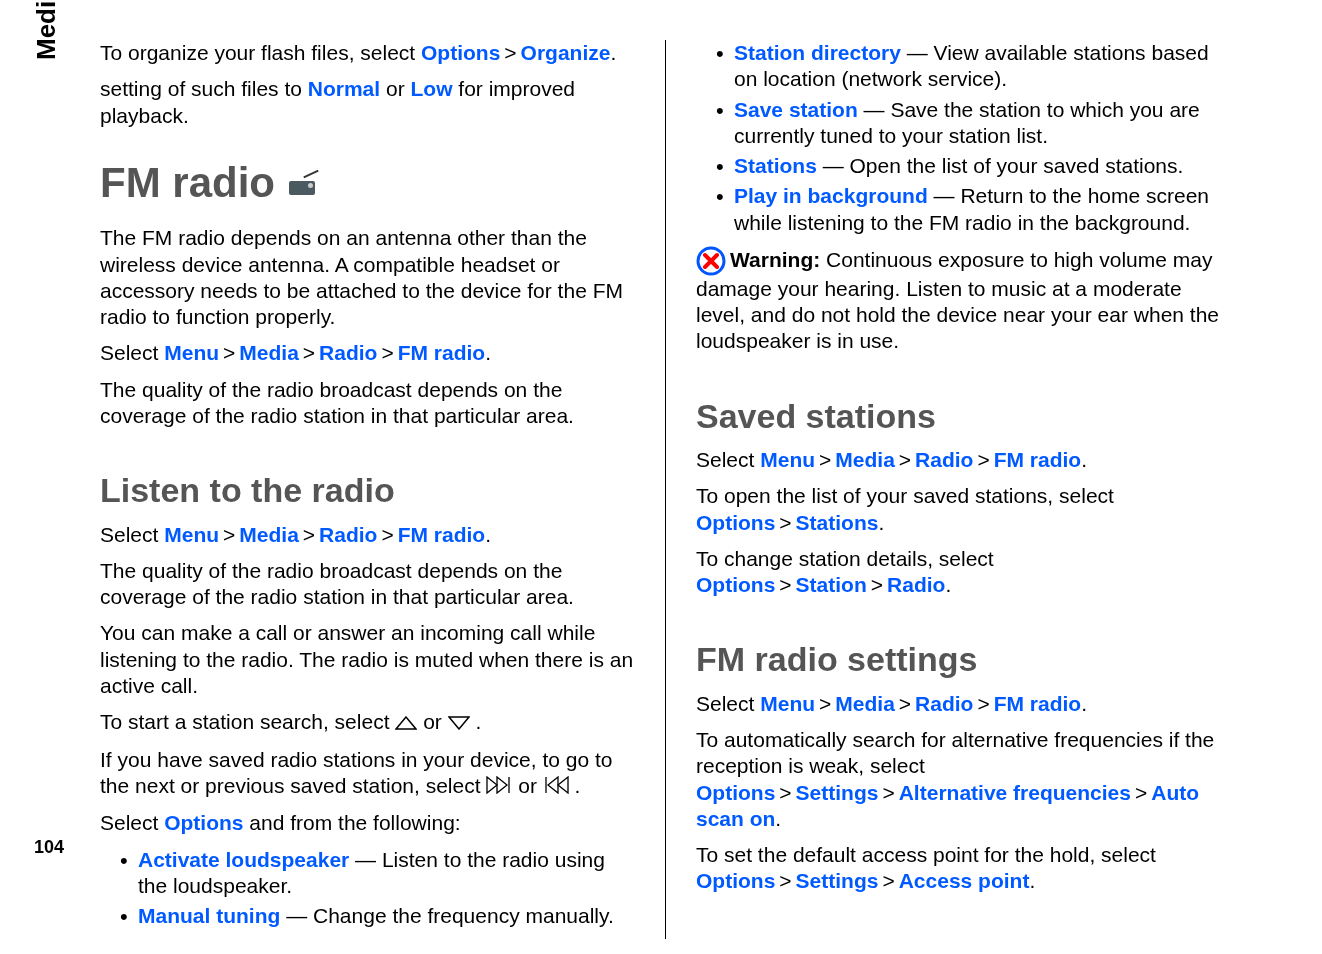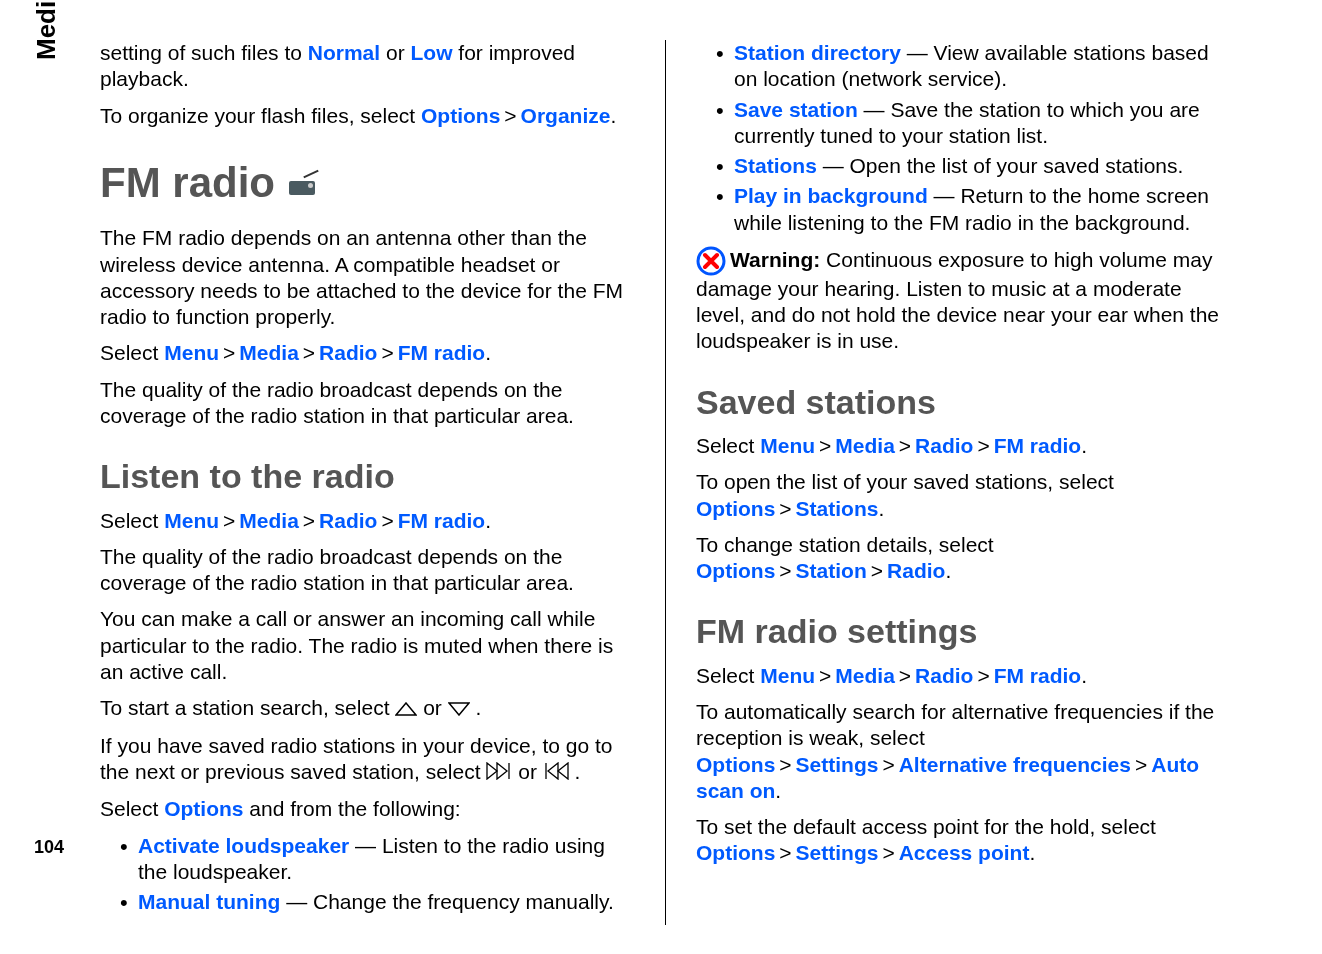--- a/index.html
+++ b/index.html
@@ -54,21 +54,21 @@
     font-weight: bold;
     margin: 28px 0 16px 0;
     display: flex;
     align-items: center;
     gap: 14px;
   }
   h2 {
     font-size: 34px;
     color: #555;
     font-weight: bold;
-    margin: 26px 0 10px 0;
+    margin: 40px 0 10px 0;
   }
   ul { list-style: none; padding-left: 20px; margin-bottom: 10px; }
   ul li { position: relative; padding-left: 18px; margin-bottom: 4px; }
   ul li::before {
     content: "•";
     position: absolute;
     left: 0;
     top: 0;
     font-size: 22px;
     color: #000;
@@ -118,24 +118,24 @@
 </style>
 </head>
 <body>
 
 <div class="page">
   <div class="side-label">Media</div>
   <div class="page-num">104</div>
 
   <div class="col">
     <p>
+      <span>To organize your flash files, select </span><span class="kw">Options</span><span class="sep">&gt;</span><span class="kw">Organize</span><span>.</span>
+    </p>
+    <p>
       <span>setting of such files to </span><span class="kw">Normal</span><span> or </span><span class="kw">Low</span><span> for improved playback.</span>
-    </p>
-    <p>
-      <span>To organize your flash files, select </span><span class="kw">Options</span><span class="sep">&gt;</span><span class="kw">Organize</span><span>.</span>
     </p>
 
     <h1>
       <span>FM radio</span>
       <span class="radio-icon">
           <span class="box"></span>
         </span>
     </h1>
 
     <p>The FM radio depends on an antenna other than the wireless device antenna. A compatible headset or accessory needs to be attached to the device for the FM radio to function properly.</p>
@@ -146,21 +146,21 @@
 
     <p>The quality of the radio broadcast depends on the coverage of the radio station in that particular area.</p>
 
     <h2>Listen to the radio</h2>
 
     <p>
       <span>Select </span><span class="kw">Menu</span><span class="sep">&gt;</span><span class="kw">Media</span><span class="sep">&gt;</span><span class="kw">Radio</span><span class="sep">&gt;</span><span class="kw">FM radio</span><span>.</span>
     </p>
 
     <p>The quality of the radio broadcast depends on the coverage of the radio station in that particular area.</p>
-    <p>You can make a call or answer an incoming call while particular to the radio. The radio is muted when there is an active call.</p>
+    <p>You can make a call or answer an incoming call while listening to the radio. The radio is muted when there is an active call.</p>
 
     <p>
       <span>To start a station search, select </span>
       <span class="tri-up"><svg viewBox="0 0 22 14">
             <polygon points="11,1 21,13 1,13" fill="none" stroke="#000" stroke-width="1.5"></polygon>
           </svg></span>
       <span> or </span>
       <span class="tri-down"><svg viewBox="0 0 22 14">
             <polygon points="1,1 21,1 11,13" fill="none" stroke="#000" stroke-width="1.5"></polygon>
           </svg></span>

